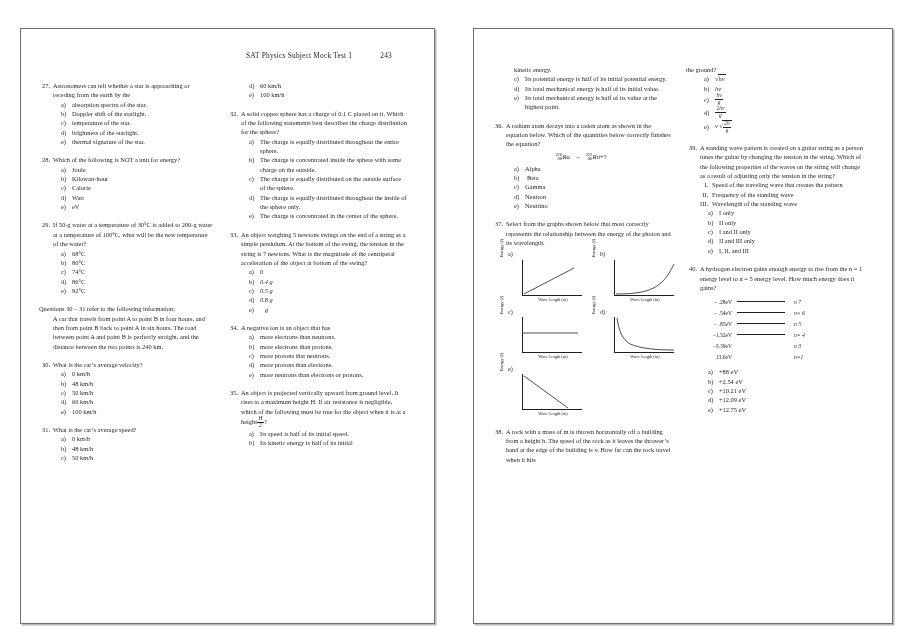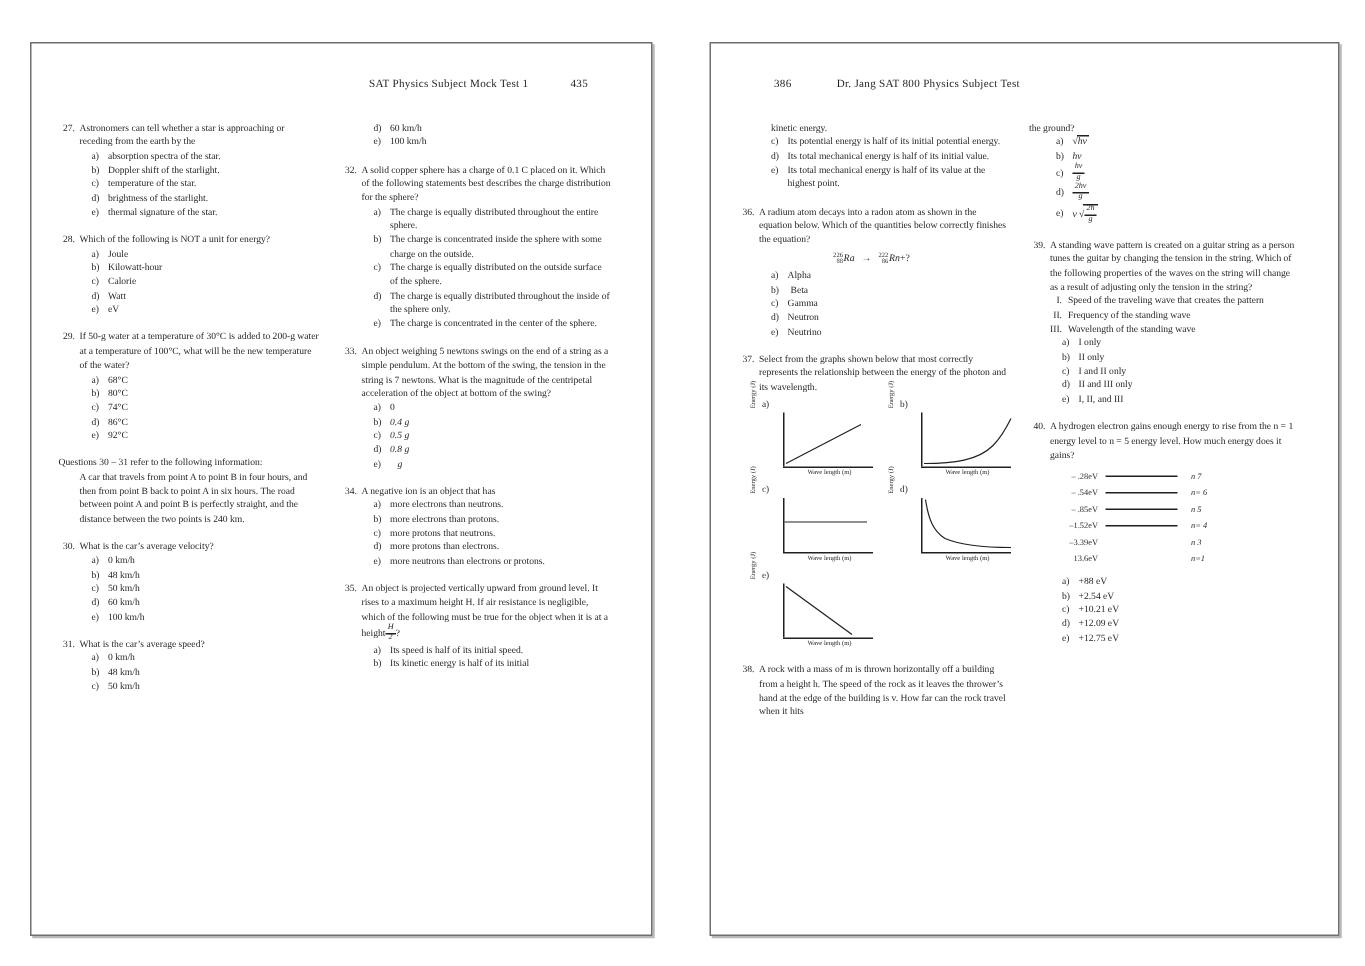--- a/index.html
+++ b/index.html
@@ -61,21 +61,21 @@
 </style>
 </head>
 <body>
 
 <div class="spread">
 
   <div class="page page-left">
     <div class="pg-inner">
       <div class="hdr hdr-right">
         <span>SAT Physics Subject Mock Test 1</span>
-        <span class="hnum">435</span>
+        <span class="hnum">243</span>
       </div>
 
       <div class="cols">
 
         <div class="col">
 
           <div class="q">
             <div class="qline">
               <span class="qnum">27.</span>
               <span class="qtext">Astronomers can tell whether a star is approaching or receding from the earth by the</span>
@@ -338,24 +338,20 @@
             </ul>
           </div>
 
         </div>
       </div>
     </div>
   </div>
 
   <div class="page page-right">
     <div class="pg-inner">
-      <div class="hdr hdr-left">
-        <span>386</span>
-        <span class="htitle">Dr. Jang SAT 800 Physics Subject Test</span>
-      </div>
 
       <div class="cols">
 
         <div class="col col-r">
 
           <div class="q">
             <div style="padding-left:24px;">kinetic energy.</div>
             <ul class="choices">
               <li>
                   <span class="clab">c)</span>

